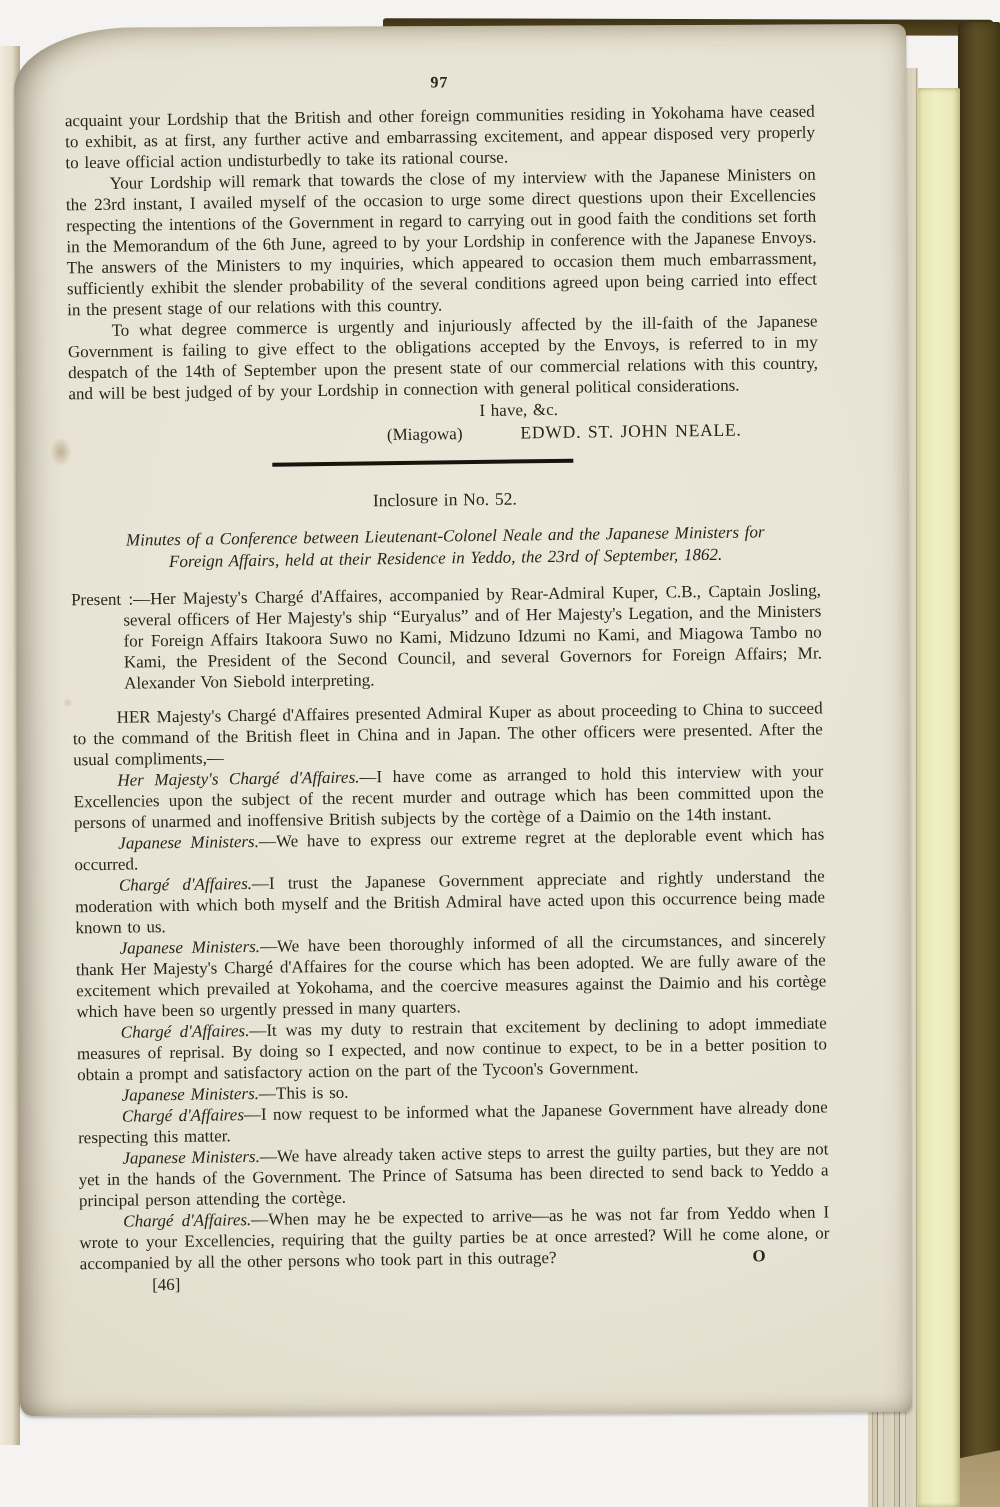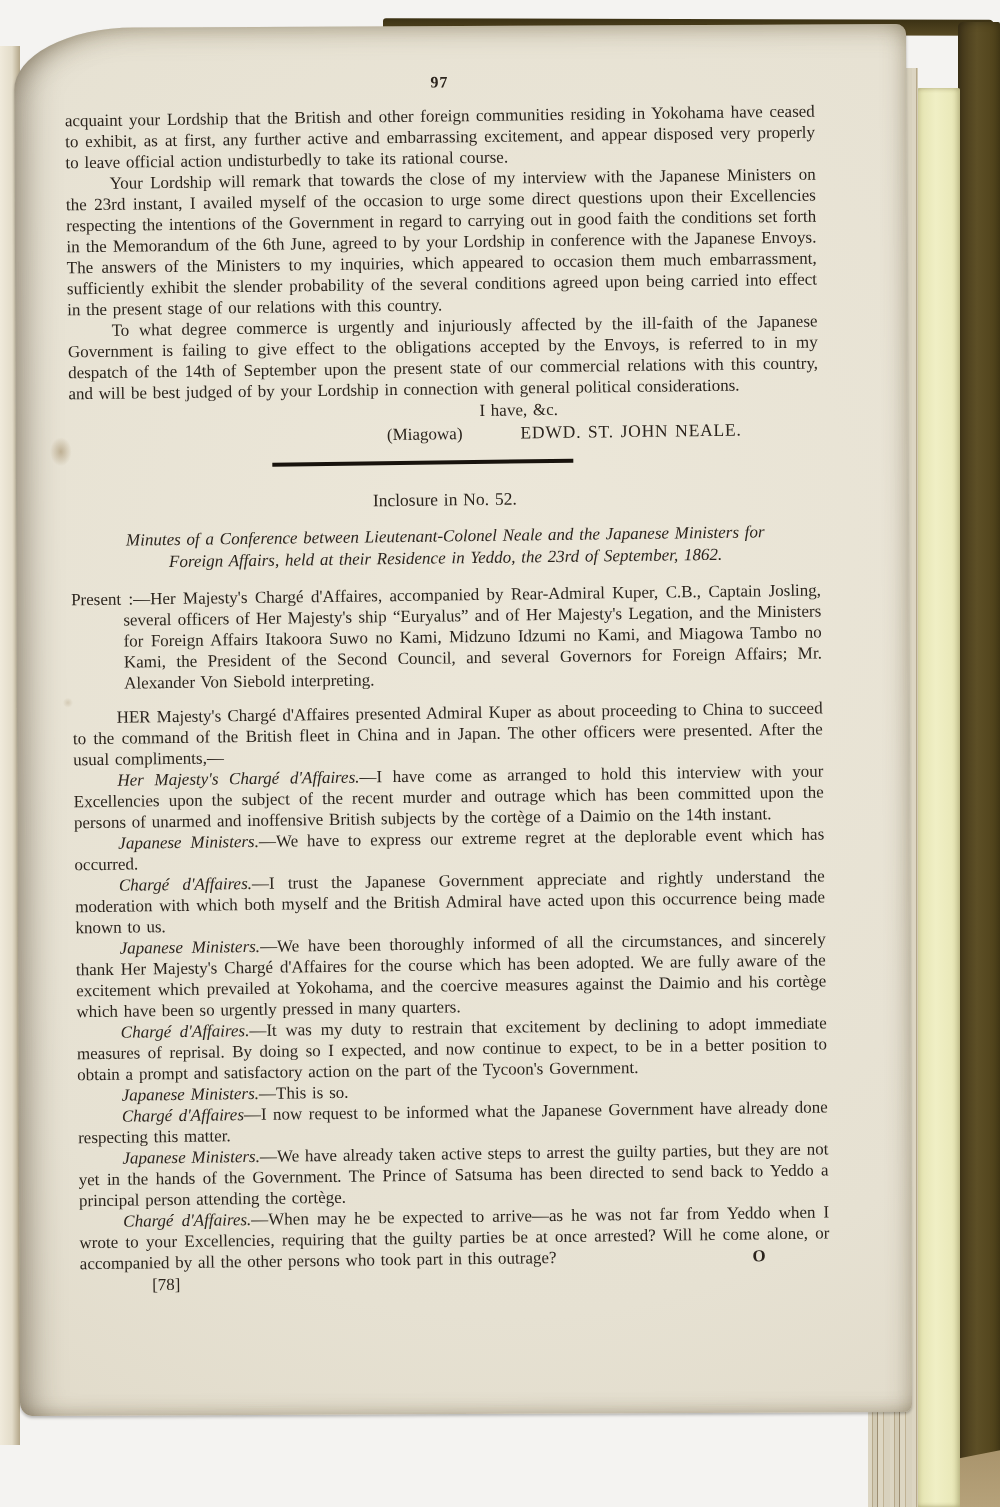--- a/index.html
+++ b/index.html
@@ -153,17 +153,17 @@
 
           <p class="dialogue-para"><span class="speaker">Chargé d'Affaires</span><span>—I now request to be informed what the Japanese Government have already done respecting this matter.</span></p>
 
           <p class="dialogue-para"><span class="speaker">Japanese Ministers.</span><span>—We have already taken active steps to arrest the guilty parties, but they are not yet in the hands of the Government. The Prince of Satsuma has been directed to send back to Yeddo a principal person attending the cortège.</span></p>
 
           <p class="dialogue-para"><span class="speaker">Chargé d'Affaires.</span><span>—When may he be expected to arrive—as he was not far from Yeddo when I wrote to your Excellencies, requiring that the guilty parties be at once arrested? Will he come alone, or accompanied by all the other persons who took part in this outrage?</span></p>
         </div>
 
       <div class="page-footer">
         <span class="catchword">O</span>
-        <span class="sig-mark">[78]</span>
+        <span class="sig-mark">[46]</span>
       </div>
     </div>
   </div>
 </div>
 
 </body></html>

